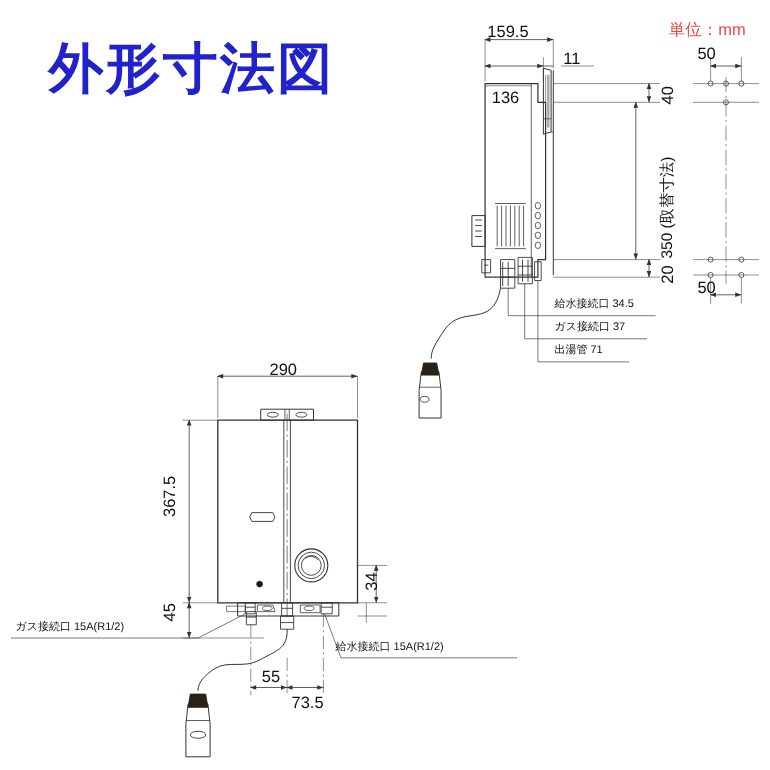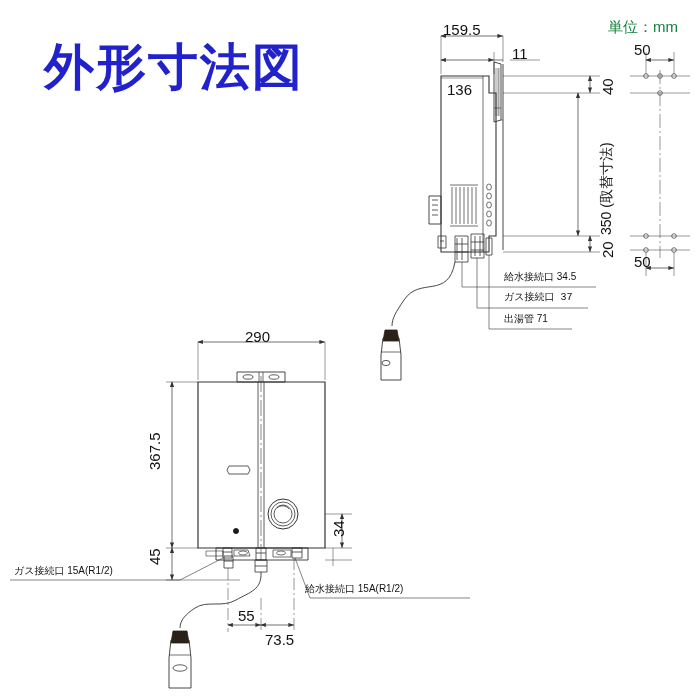--- a/index.html
+++ b/index.html
@@ -2,45 +2,45 @@
 <html><head>
 <meta charset="utf-8">
 <style>
   html,body{margin:0;padding:0;background:#ffffff;}
   body{width:700px;height:700px;position:relative;overflow:hidden;
        font-family:"Liberation Sans","DejaVu Sans",sans-serif;color:#1a1a1a;}
   #stage{position:absolute;left:0;top:0;width:700px;height:700px;}
   svg{display:block;}
   .title{position:absolute;left:44px;top:42px;font-size:50px;font-weight:bold;
          color:#2222cc;letter-spacing:2px;line-height:1;white-space:nowrap;
-         font-family:Liberation Serif, serif;}
+         font-family:Liberation Mono, monospace;}
   .lbl{position:absolute;font-size:10px;color:#111;white-space:nowrap;line-height:1;}
   .dim{position:absolute;font-size:15px;color:#111;white-space:nowrap;line-height:1;}
   .dim.vert{transform:rotate(-90deg);transform-origin:left top;}
-  .unit{position:absolute;font-size:15px;color:#15803d;white-space:nowrap;}
+  .unit{position:absolute;font-size:15px;color:#ef4444;white-space:nowrap;}
 </style>
 </head>
 <body>
 
 <div id="stage">
 
   <div class="title">外形寸法図</div>
   <div class="unit" style="left:608px;top:18px;">単位：mm</div>
 
   <div class="dim" style="left:443px;top:22px;">159.5</div>
   <div class="dim" style="left:447px;top:46px;margin-top:36px;">136</div>
   <div class="dim" style="left:512px;top:46px;">11</div>
   <div class="dim" style="left:634px;top:42px;">50</div>
   <div class="dim vert" style="left:600px;top:95px;">40</div>
   <div class="dim vert" style="left:600px;top:258px;">20</div>
   <div class="dim vert" style="left:599px;top:235px;font-size:14px;">350 (取替寸法)</div>
   <div class="dim" style="left:634px;top:254px;">50</div>
 
   <div class="lbl" style="left:504px;top:272px;">給水接続口 34.5</div>
-  <div class="lbl" style="left:504px;top:293px;font-family:Liberation Mono, monospace;">ガス接続口 37</div>
+  <div class="lbl" style="left:504px;top:293px;">ガス接続口 37</div>
   <div class="lbl" style="left:504px;top:314px;">出湯管 71</div>
 
   <div class="dim" style="left:245px;top:329px;">290</div>
   <div class="dim vert" style="left:147px;top:470px;">367.5</div>
   <div class="dim vert" style="left:147px;top:565px;">45</div>
   <div class="dim vert" style="left:331px;top:537px;">34</div>
   <div class="dim" style="left:238px;top:608px;">55</div>
   <div class="dim" style="left:265px;top:632px;">73.5</div>
 
   <div class="lbl" style="left:14px;top:566px;">ガス接続口 15A(R1/2)</div>

